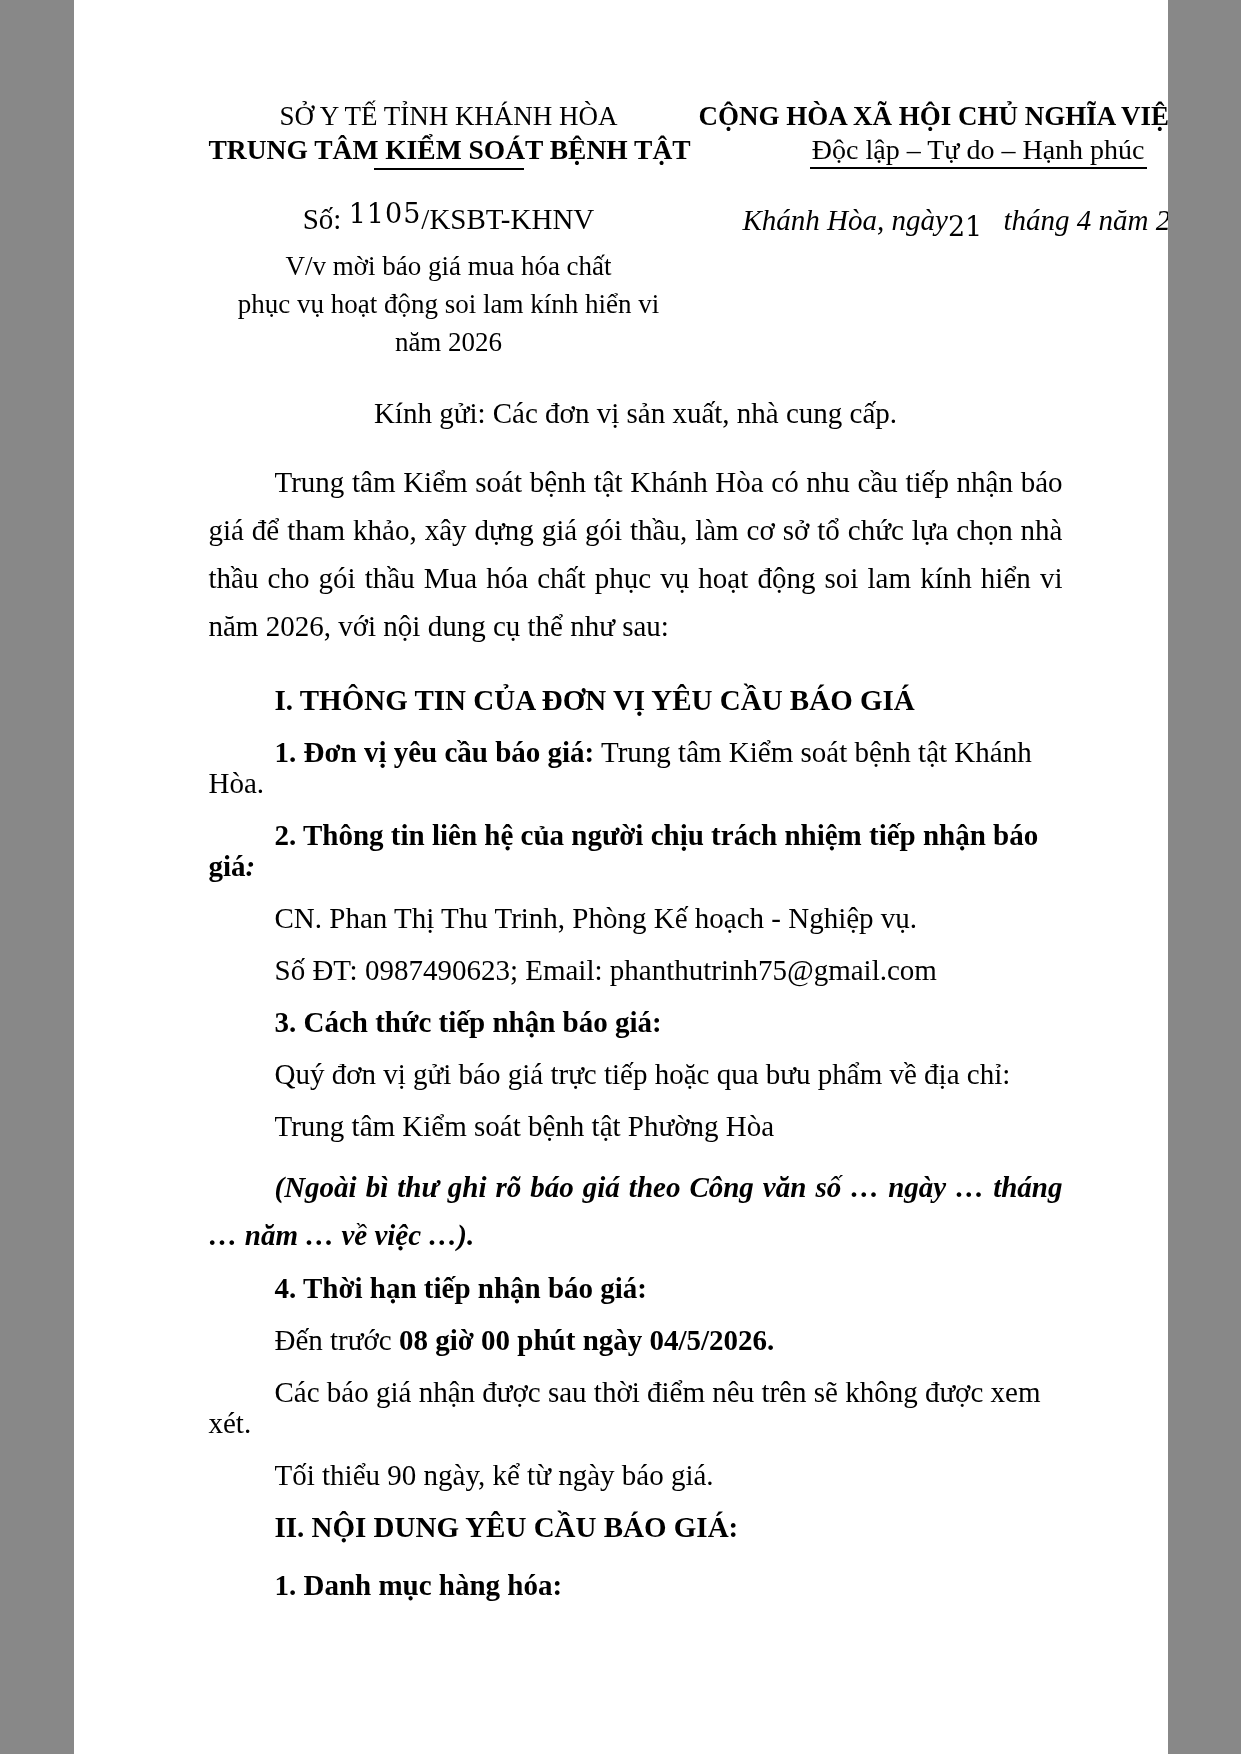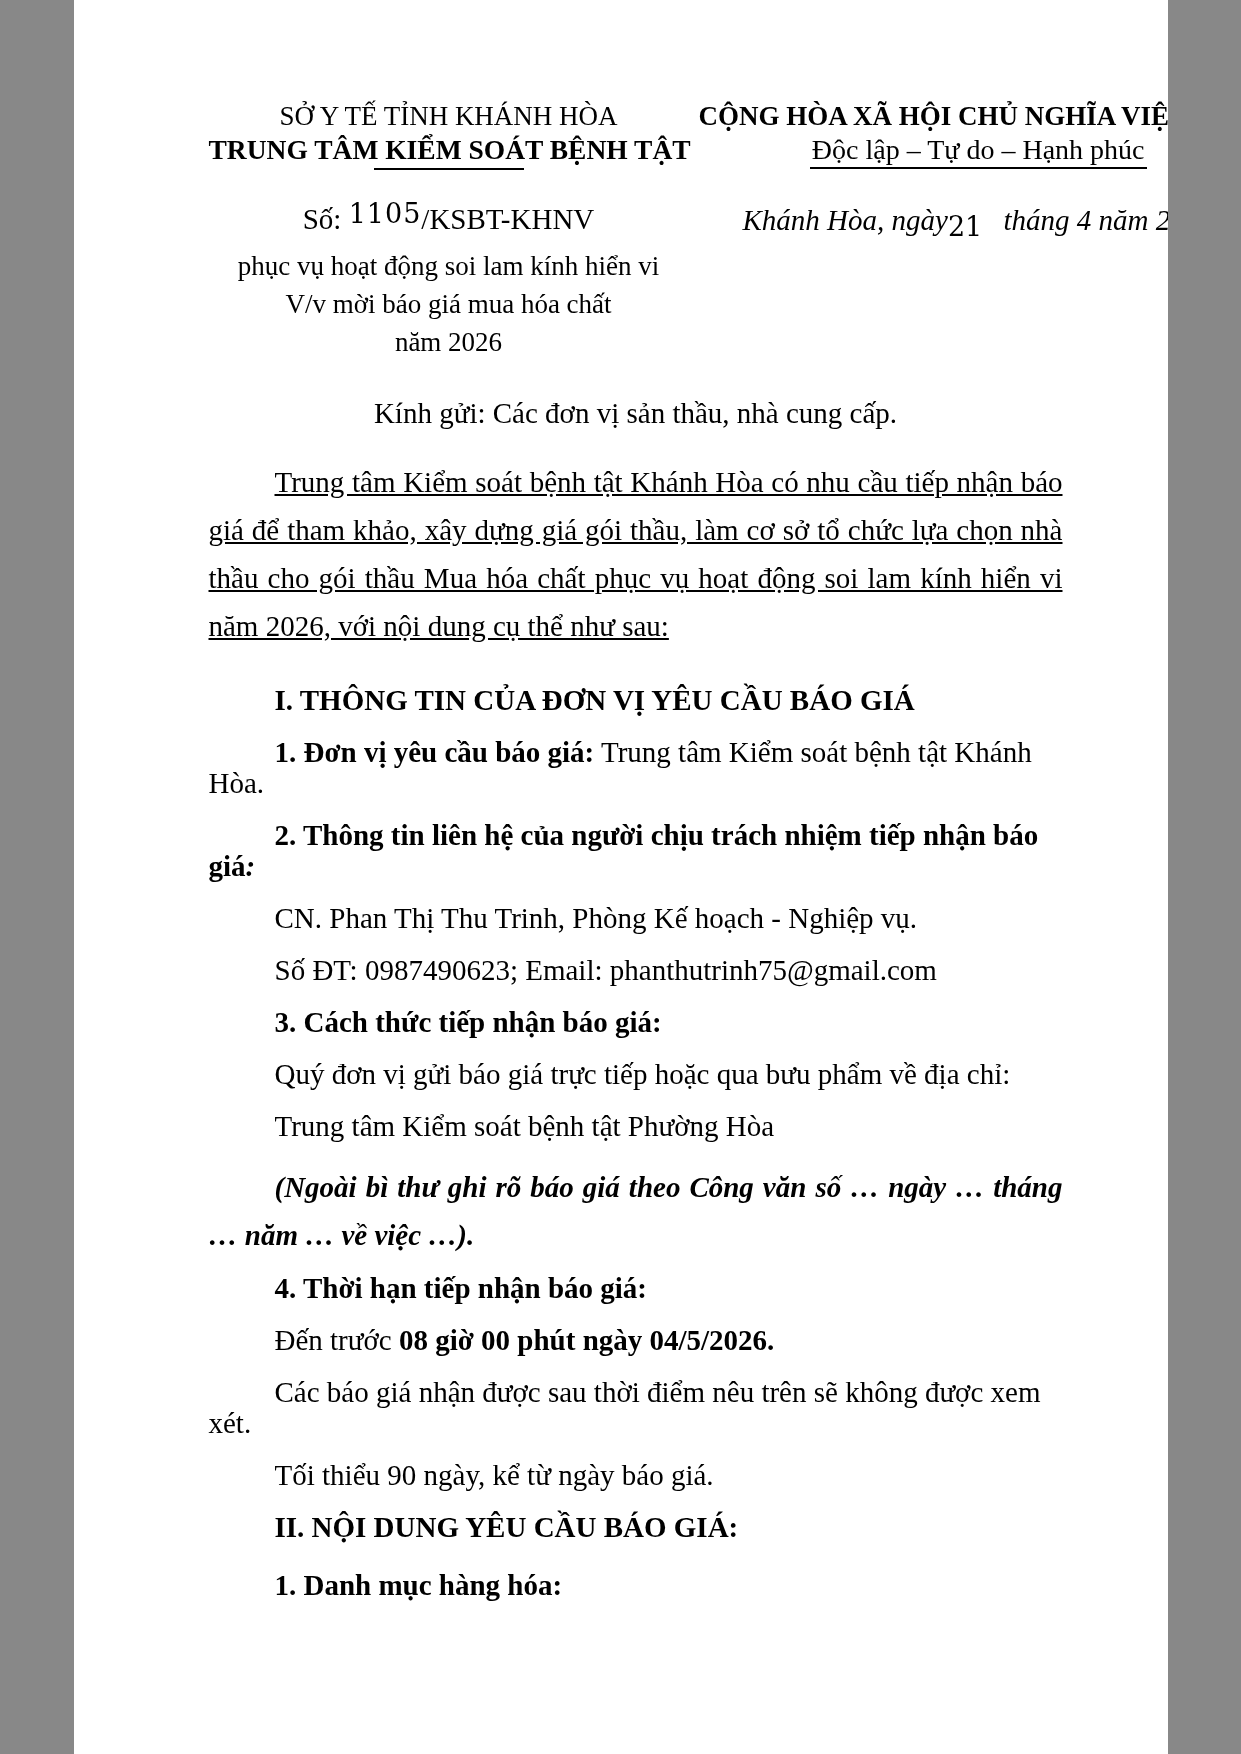--- a/index.html
+++ b/index.html
@@ -25,53 +25,53 @@
   .national-title{font-size:27px;font-weight:bold;line-height:33px;white-space:nowrap;}
   .national-motto{display:inline-block;font-size:28px;font-weight:normal;line-height:33px;
                   border-bottom:2.5px solid #000;padding:0 2px 1px 2px;white-space:nowrap;}
   .doc-no{margin-top:32px;font-size:29px;line-height:34px;}
   .doc-no-value{position:relative;top:-6px;font-family:"DejaVu Serif",serif;font-size:27px;letter-spacing:1px;}
   .date-line{margin-top:34px;font-style:italic;font-size:29px;line-height:34px;white-space:nowrap;}
   .date-day{font-style:normal;position:relative;top:6px;font-family:"DejaVu Serif",serif;font-size:27px;margin-right:14px;}
   .subject{margin-top:10px;font-size:27px;line-height:38px;}
   
   .salutation{margin-top:36px;text-align:center;line-height:32px;}
-  .intro{text-align:justify;text-indent:66px;line-height:48px;text-decoration:underline;}
+  .intro{text-align:justify;text-indent:66px;line-height:48px;}
   .para{margin:0 0 21px 0;line-height:31px;text-indent:66px;}
   .heading{font-weight:bold;}
   .b{font-weight:bold;}
   .i{font-style:italic;}
   .note{font-style:italic;text-align:justify;line-height:48px;margin:0 0 14px 0;font-weight:bold;}
   .spacer-sm{height:6px;}
 </style>
 </head>
 <body>
 
 <div class="page">
 
   <div class="header">
     <div class="header-left">
       <div class="org-parent">SỞ Y TẾ TỈNH KHÁNH HÒA</div>
       <div class="org-name">TRUNG TÂM KIỂM SOÁT BỆNH TẬT</div>
       <div class="org-underline"></div>
       <div class="doc-no"><span>Số: </span><span class="doc-no-value">1105</span><span>/KSBT-KHNV</span></div>
       <div class="subject">
+        <div>V/v mời báo giá mua hóa chất</div>
         <div>phục vụ hoạt động soi lam kính hiển vi</div>
-        <div>V/v mời báo giá mua hóa chất</div>
         <div>năm 2026</div>
       </div>
     </div>
     <div class="header-right">
       <div class="national-title">CỘNG HÒA XÃ HỘI CHỦ NGHĨA VIỆT NAM</div>
       <div><span class="national-motto">Độc lập – Tự do – Hạnh phúc</span></div>
       <div class="date-line"><span>Khánh Hòa, ngày</span><span class="date-day">21</span><span> tháng 4 năm 2026</span></div>
     </div>
   </div>
 
-  <div class="salutation">Kính gửi: Các đơn vị sản thầu, nhà cung cấp.</div>
+  <div class="salutation">Kính gửi: Các đơn vị sản xuất, nhà cung cấp.</div>
 
   <p class="intro">Trung tâm Kiểm soát bệnh tật Khánh Hòa có nhu cầu tiếp nhận báo giá để tham khảo, xây dựng giá gói thầu, làm cơ sở tổ chức lựa chọn nhà thầu cho gói thầu Mua hóa chất phục vụ hoạt động soi lam kính hiển vi năm 2026, với nội dung cụ thể như sau:</p>
 
   <div class="spacer-sm"></div>
 
   <p class="para heading">I. THÔNG TIN CỦA ĐƠN VỊ YÊU CẦU BÁO GIÁ</p>
 
   <p class="para"><span class="b">1. Đơn vị yêu cầu báo giá:</span><span> Trung tâm Kiểm soát bệnh tật Khánh Hòa.</span></p>
 
   <p class="para"><span class="b">2. Thông tin liên hệ của người chịu trách nhiệm tiếp nhận báo giá</span><span class="b i">:</span></p>

